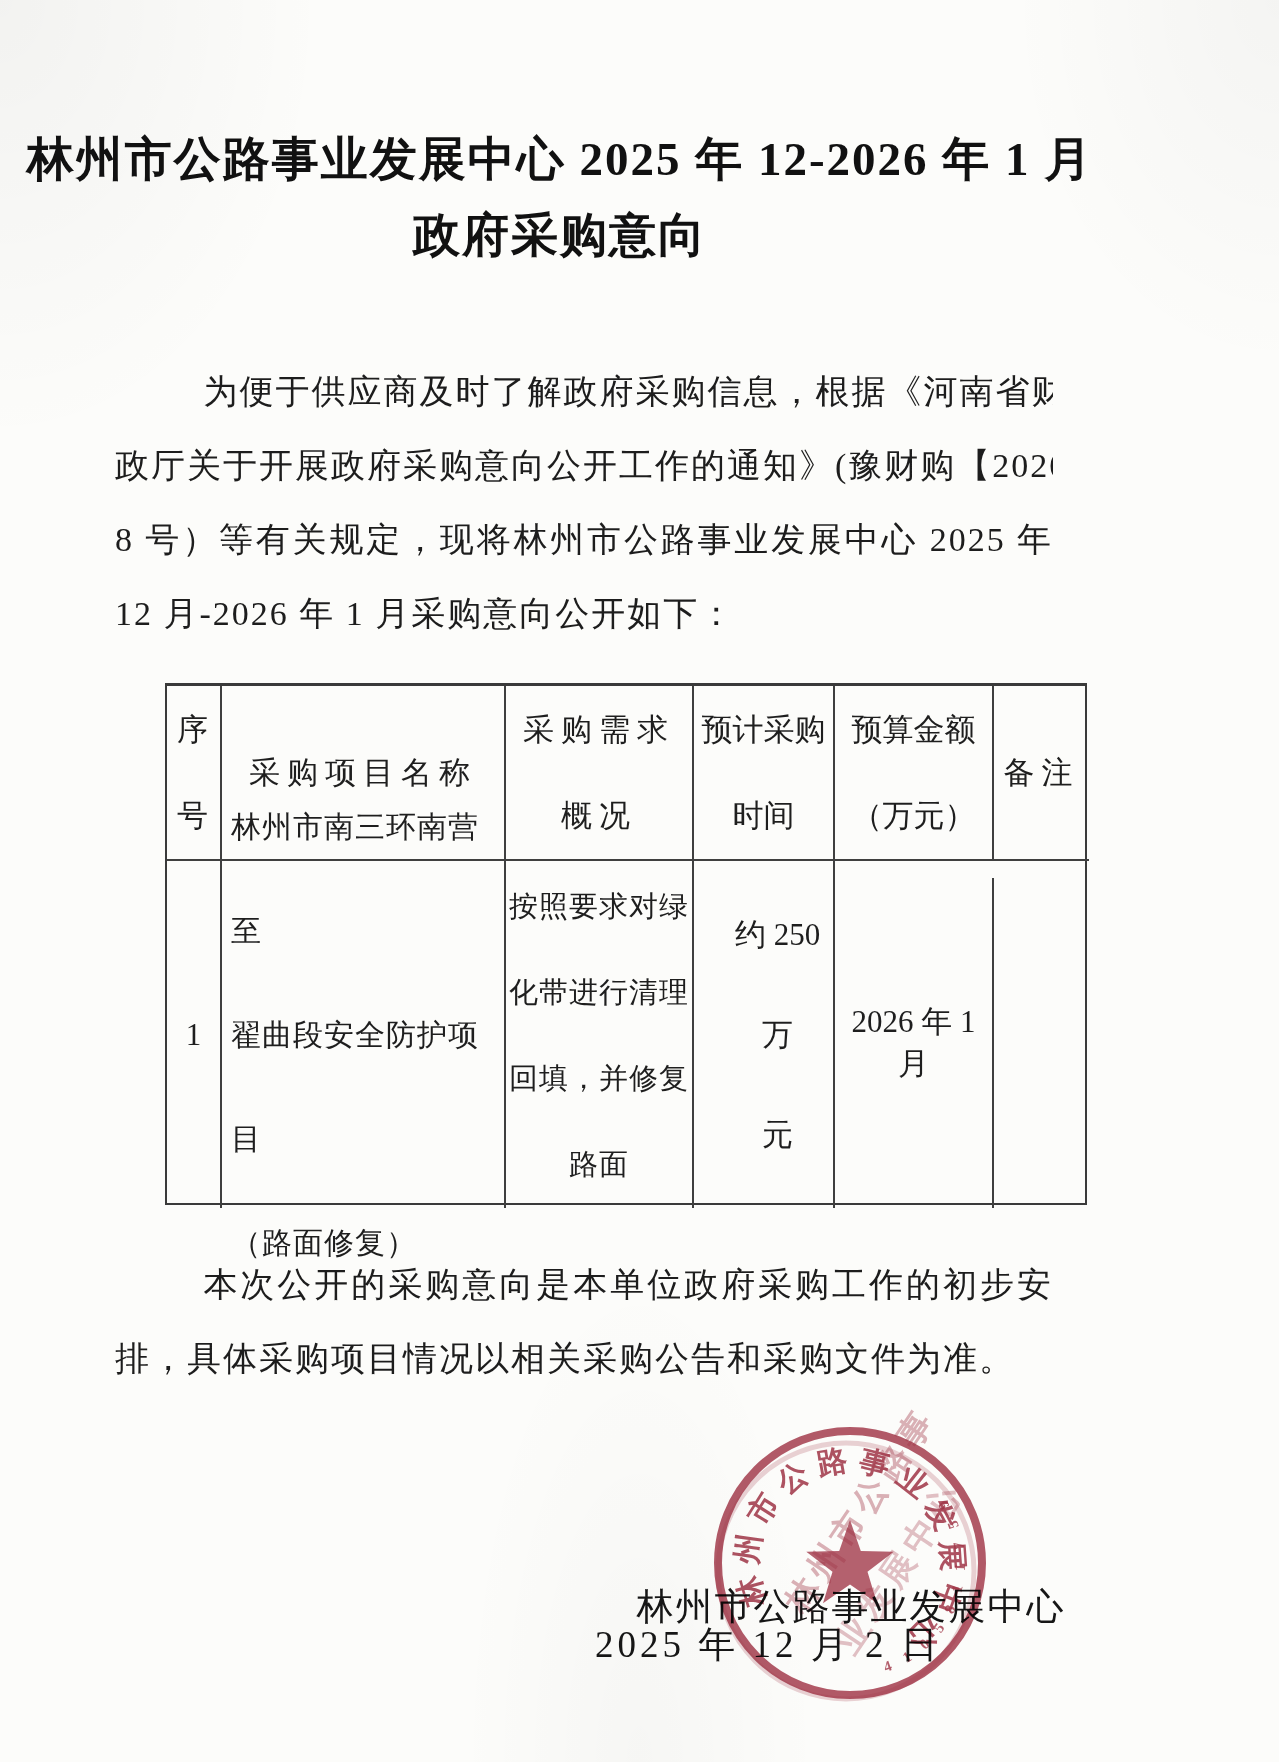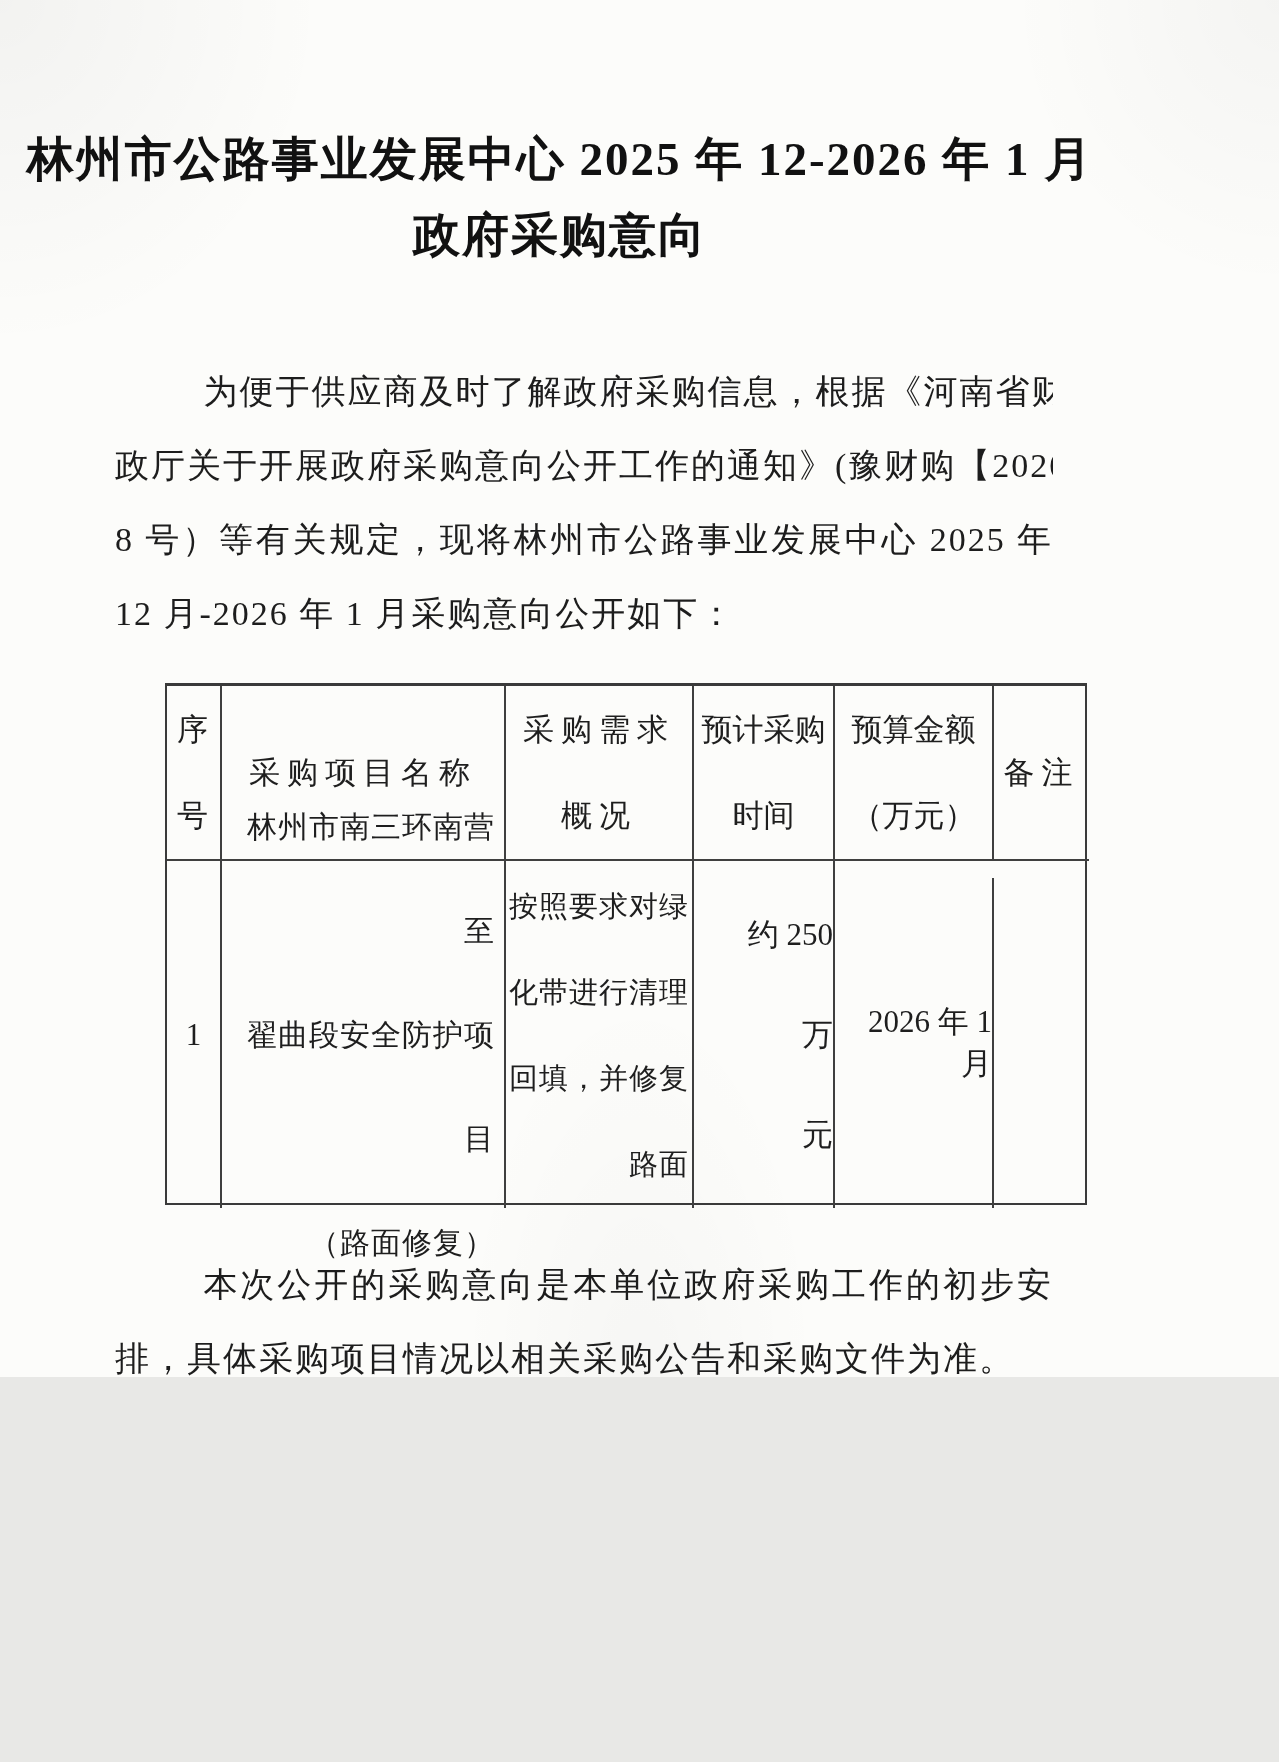--- a/index.html
+++ b/index.html
@@ -1,18 +1,18 @@
 <!DOCTYPE html>
 <html><head>
 <meta charset="utf-8">
 <style>
   html,body{margin:0;padding:0;background:#e8e8e6;}
   .page{
     position:relative;
-    width:1279px;height:1377px;
+    width:1279px;height:1762px;
     margin:0 auto;
     background:
       radial-gradient(ellipse at 0% 0%, rgba(0,0,0,0.04), transparent 18%),
       radial-gradient(ellipse at 100% 0%, rgba(0,0,0,0.03), transparent 15%),
       radial-gradient(ellipse at 50% 100%, rgba(0,0,0,0.025), transparent 20%),
       #fcfcfa;
     overflow:hidden;
     font-family:"Liberation Serif", serif;
     color:#1c1c1c;
   }
@@ -54,21 +54,21 @@
   .doc-table .cell{
     border-right:2px solid #3f3f3f;
     border-bottom:2px solid #3f3f3f;
     box-sizing:border-box;
     display:flex;align-items:center;justify-content:center;
     text-align:center;
     white-space:pre-line;
     font-size:31px;color:#1e1e1e;
   }
   .doc-table .cell:nth-child(6n){border-right:none;}
-  .doc-table .cell.bottom{border-bottom:none;text-align:right;}
+  .doc-table .cell.bottom{border-bottom:none;}
   .doc-table .head{line-height:86px;}
   .doc-table .head.tight{line-height:86px;letter-spacing:2px;}
   .doc-table .head.spread{letter-spacing:7px;}
   .cell.c-name{
     justify-content:flex-start;text-align:left;
     padding:0 9px;font-size:30px;line-height:104px;letter-spacing:1px;
   }
   .cell.c-demand{font-size:29px;line-height:86px;letter-spacing:1px;}
   .cell.c-budget{font-size:31px;line-height:100px;margin-left:28px;}
   .cell.c-time{font-size:31px;margin-top:17px;}

